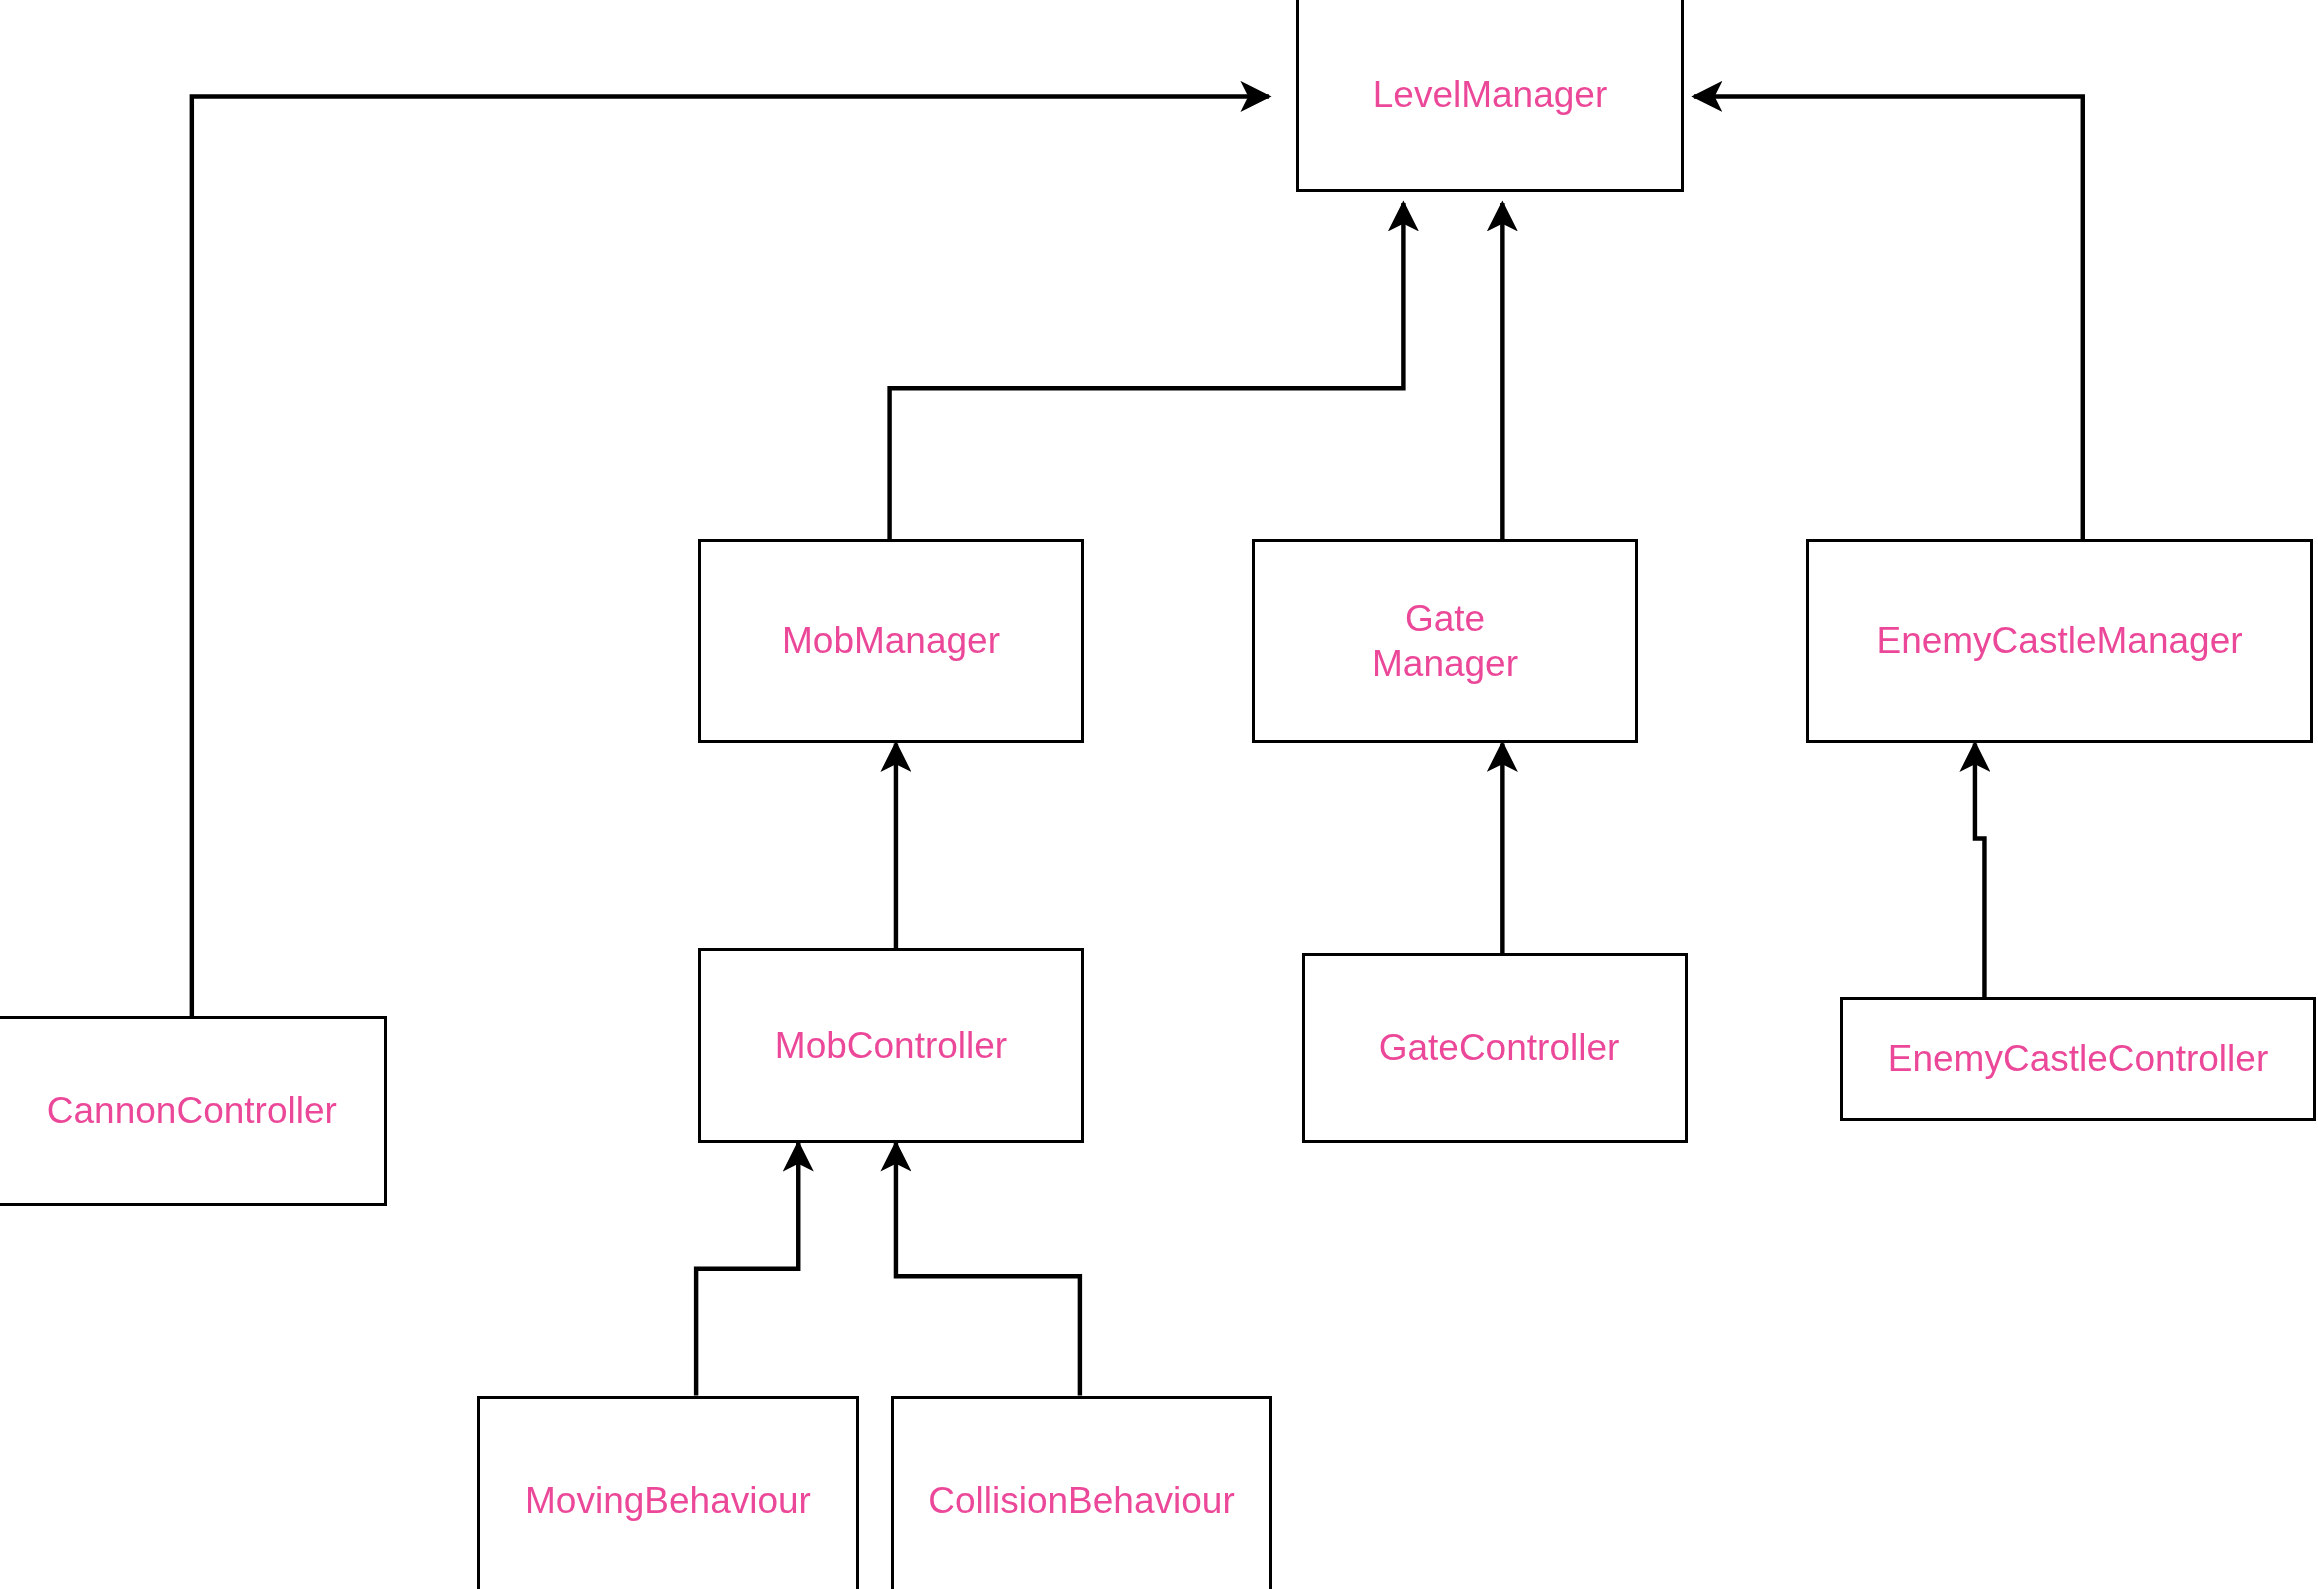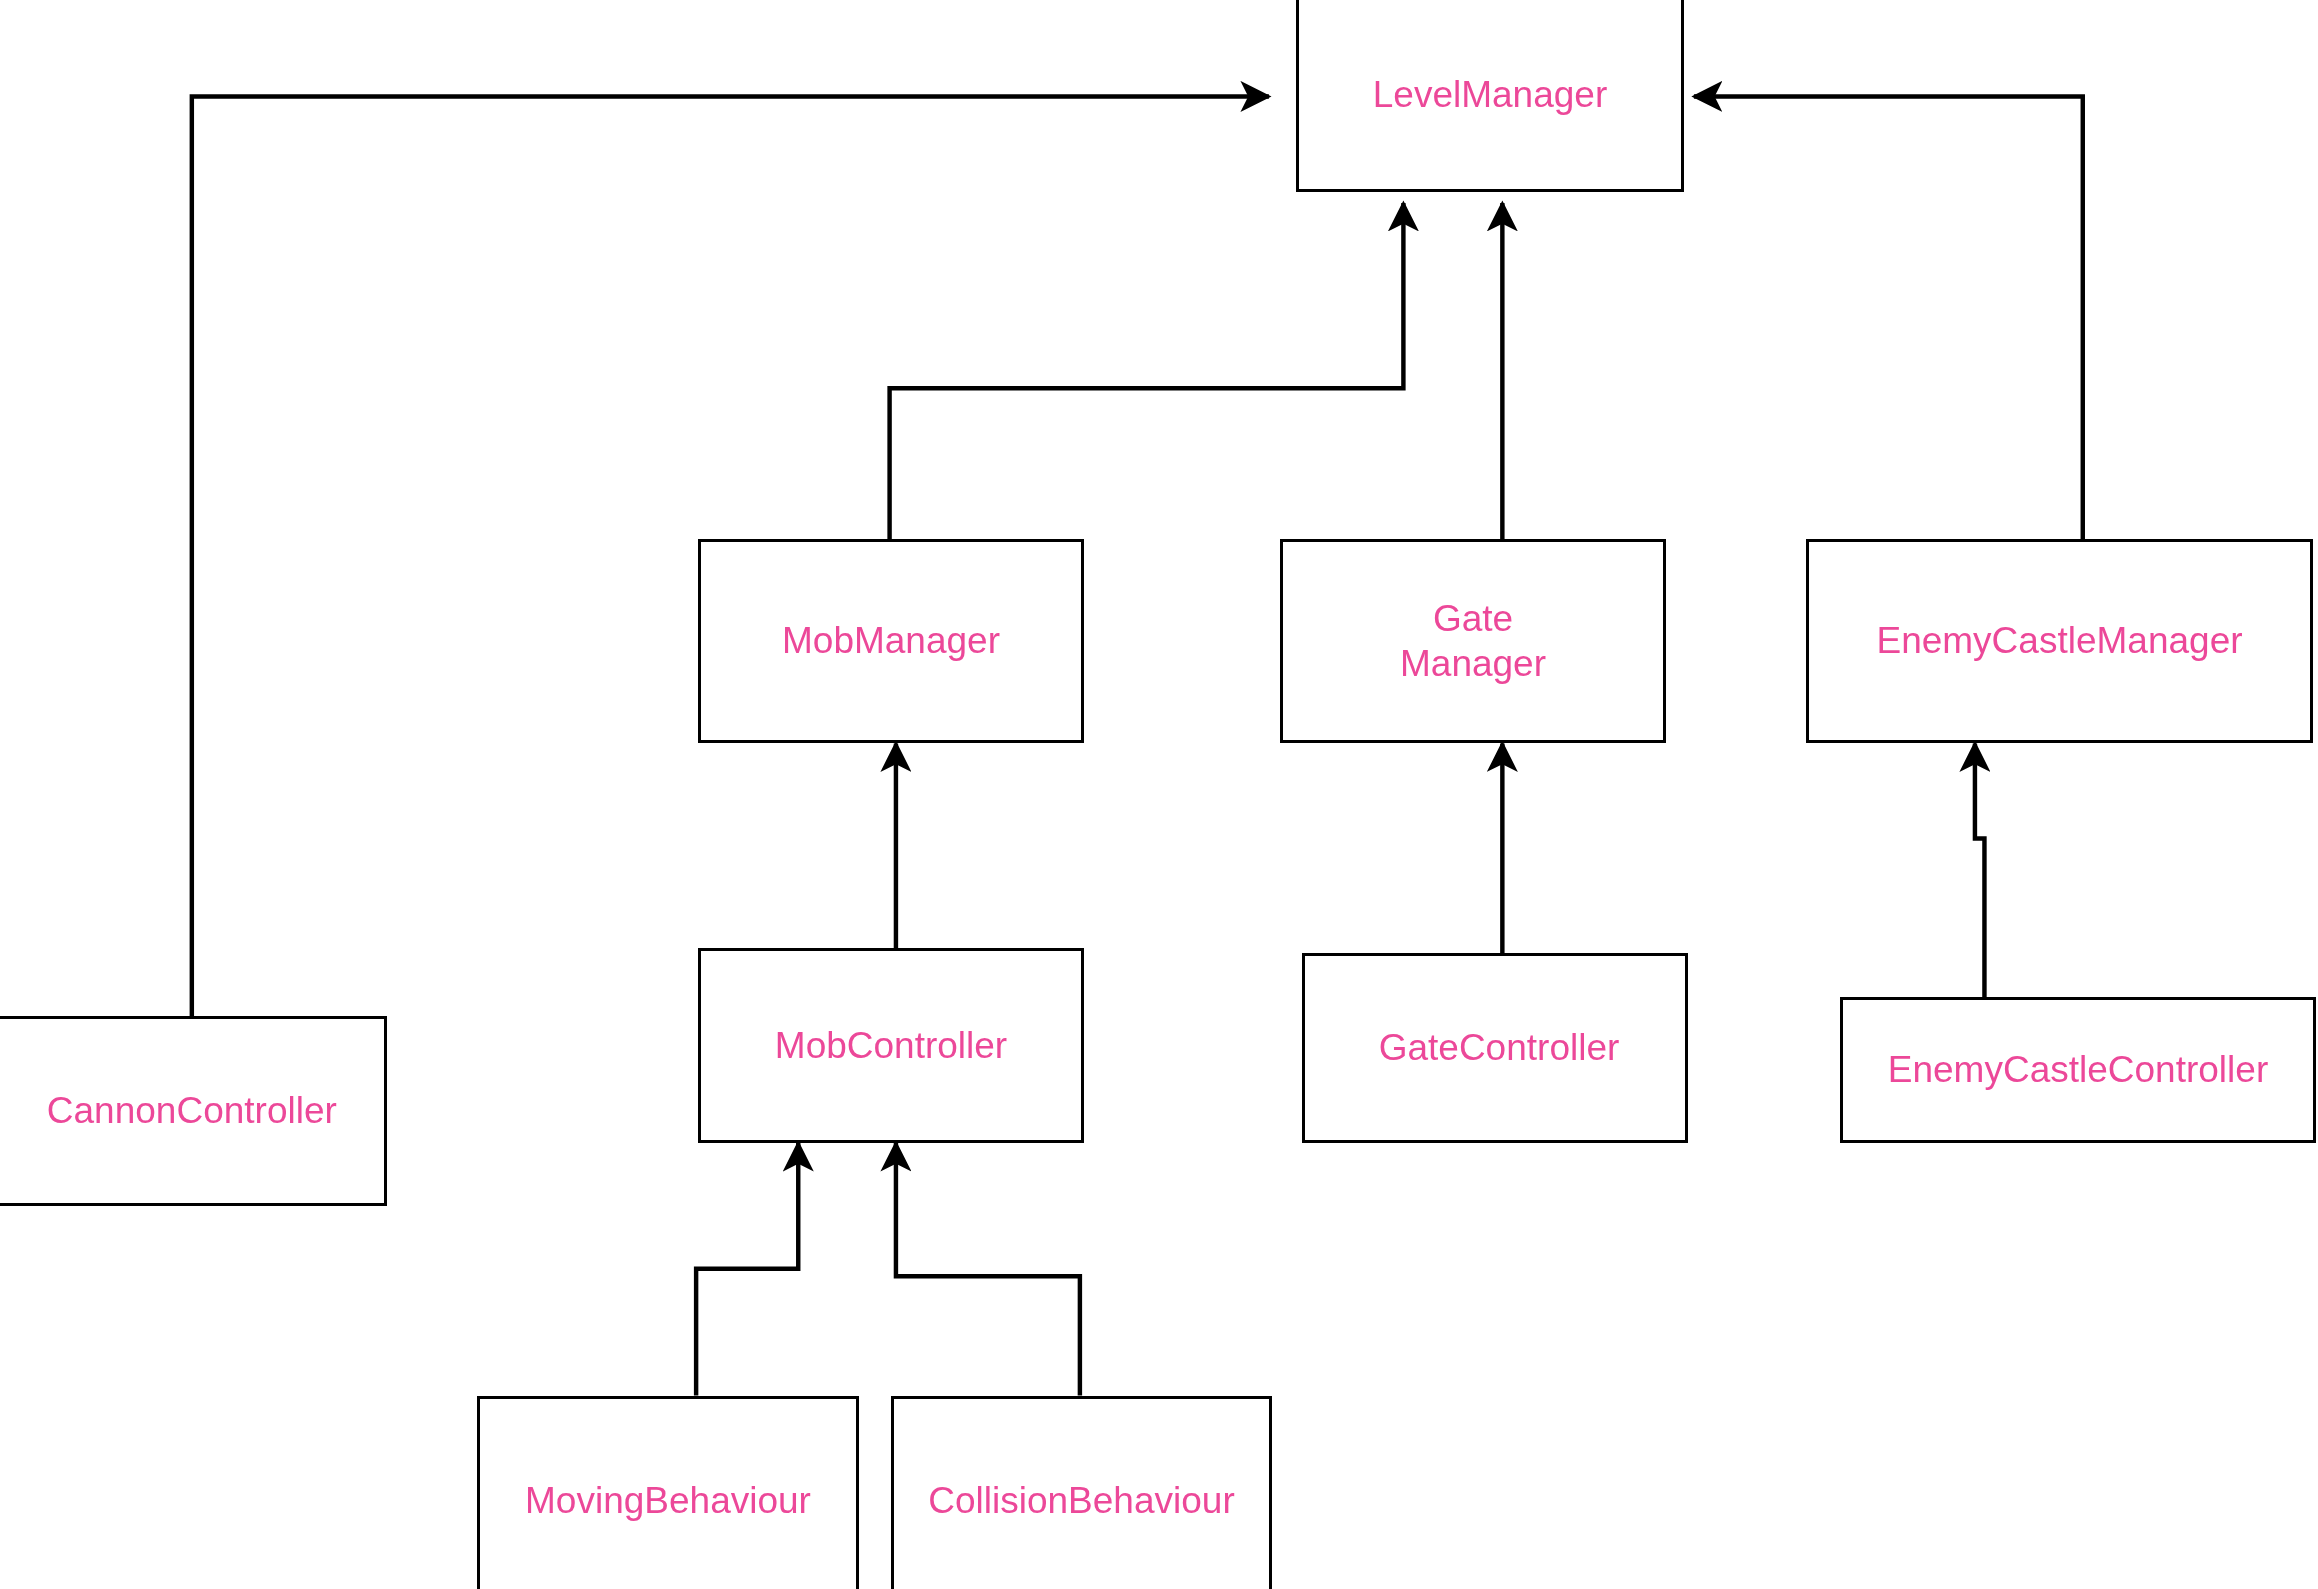--- a/index.html
+++ b/index.html
@@ -94,42 +94,42 @@
   </svg>
 
   <div class="node" style="left:1296px; top:-3.2px; width:388px; height:195px;">
     <span class="node-label">LevelManager</span>
   </div>
 
   <div class="node" style="left:698px; top:539px; width:386px; height:204px;text-align:right;">
     <span class="node-label">MobManager</span>
   </div>
 
-  <div class="node" style="left:1280px; top:539px; width:386px; height:204px;">
+  <div class="node" style="left:1252px; top:539px; width:386px; height:204px;">
     <span class="node-label">Gate
 Manager</span>
   </div>
 
   <div class="node" style="left:1806px; top:539px; width:507px; height:204px;justify-content:center;">
     <span class="node-label">EnemyCastleManager</span>
   </div>
 
   <div class="node" style="left:-3.2px; top:1016px; width:390px; height:190px;">
     <span class="node-label">CannonController</span>
   </div>
 
   <div class="node" style="left:698px; top:948px; width:386px; height:195px;">
     <span class="node-label">MobController</span>
   </div>
 
   <div class="node" style="left:1302px; top:953px; width:386px; height:190px;padding-left:8px;">
     <span class="node-label">GateController</span>
   </div>
 
-  <div class="node" style="left:1840px; top:997px; width:476px; height:146px;">
+  <div class="node" style="left:1840px; top:997px; width:476px; height:124px;">
     <span class="node-label">EnemyCastleController</span>
   </div>
 
   <div class="node" style="left:477px; top:1396px; width:382px; height:209px;">
     <span class="node-label">MovingBehaviour</span>
   </div>
 
   <div class="node" style="left:891px; top:1396px; width:381px; height:209px;">
     <span class="node-label">CollisionBehaviour</span>
   </div>

